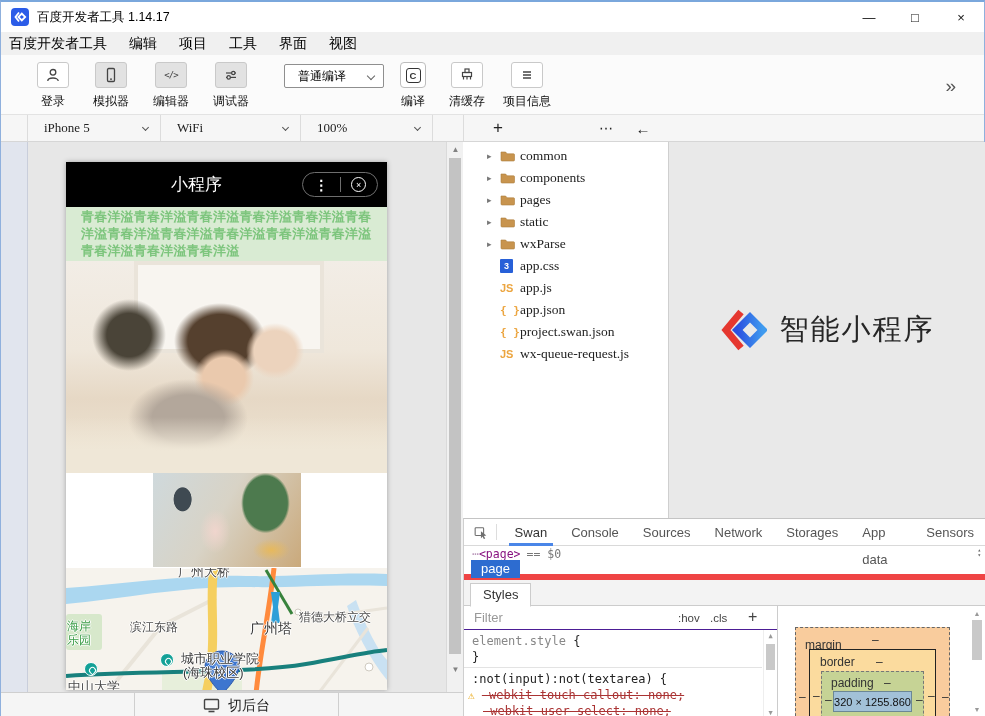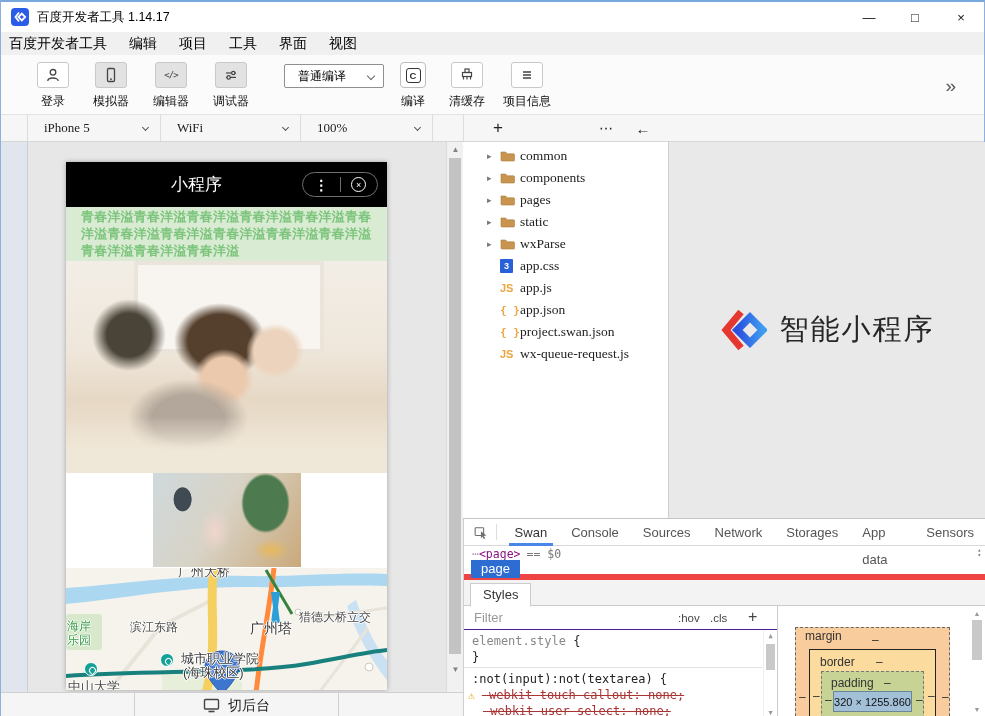--- a/index.html
+++ b/index.html
@@ -486,21 +486,21 @@
         <span class="struck">-webkit-user-select: none;</span>
       </div>
       <div class="st-scroll">
         <span class="mini-arrow" style="top:2px">▲</span>
         <div class="st-thumb"></div>
         <span class="mini-arrow" style="bottom:2px">▼</span>
       </div>
     </div>
     <div class="dt-boxmodel">
       <div class="bm">
-        <span class="bm-lbl" style="left:9px;top:1px">margin</span>
+        <span class="bm-lbl" style="left:9px;top:10px">margin</span>
         <span class="bm-dash" style="left:76px;top:5px">–</span>
         <span class="bm-dash" style="left:3px;top:62px">–</span>
         <span class="bm-dash" style="left:146px;top:62px">–</span>
         <div class="bm-border">
           <span class="bm-lbl" style="left:10px;top:5px">border</span>
           <span class="bm-dash" style="left:66px;top:5px">–</span>
           <span class="bm-dash" style="left:3px;top:39px">–</span>
           <span class="bm-dash" style="left:118px;top:39px">–</span>
           <div class="bm-padding">
             <span class="bm-lbl" style="left:9px;top:4px">padding</span>

